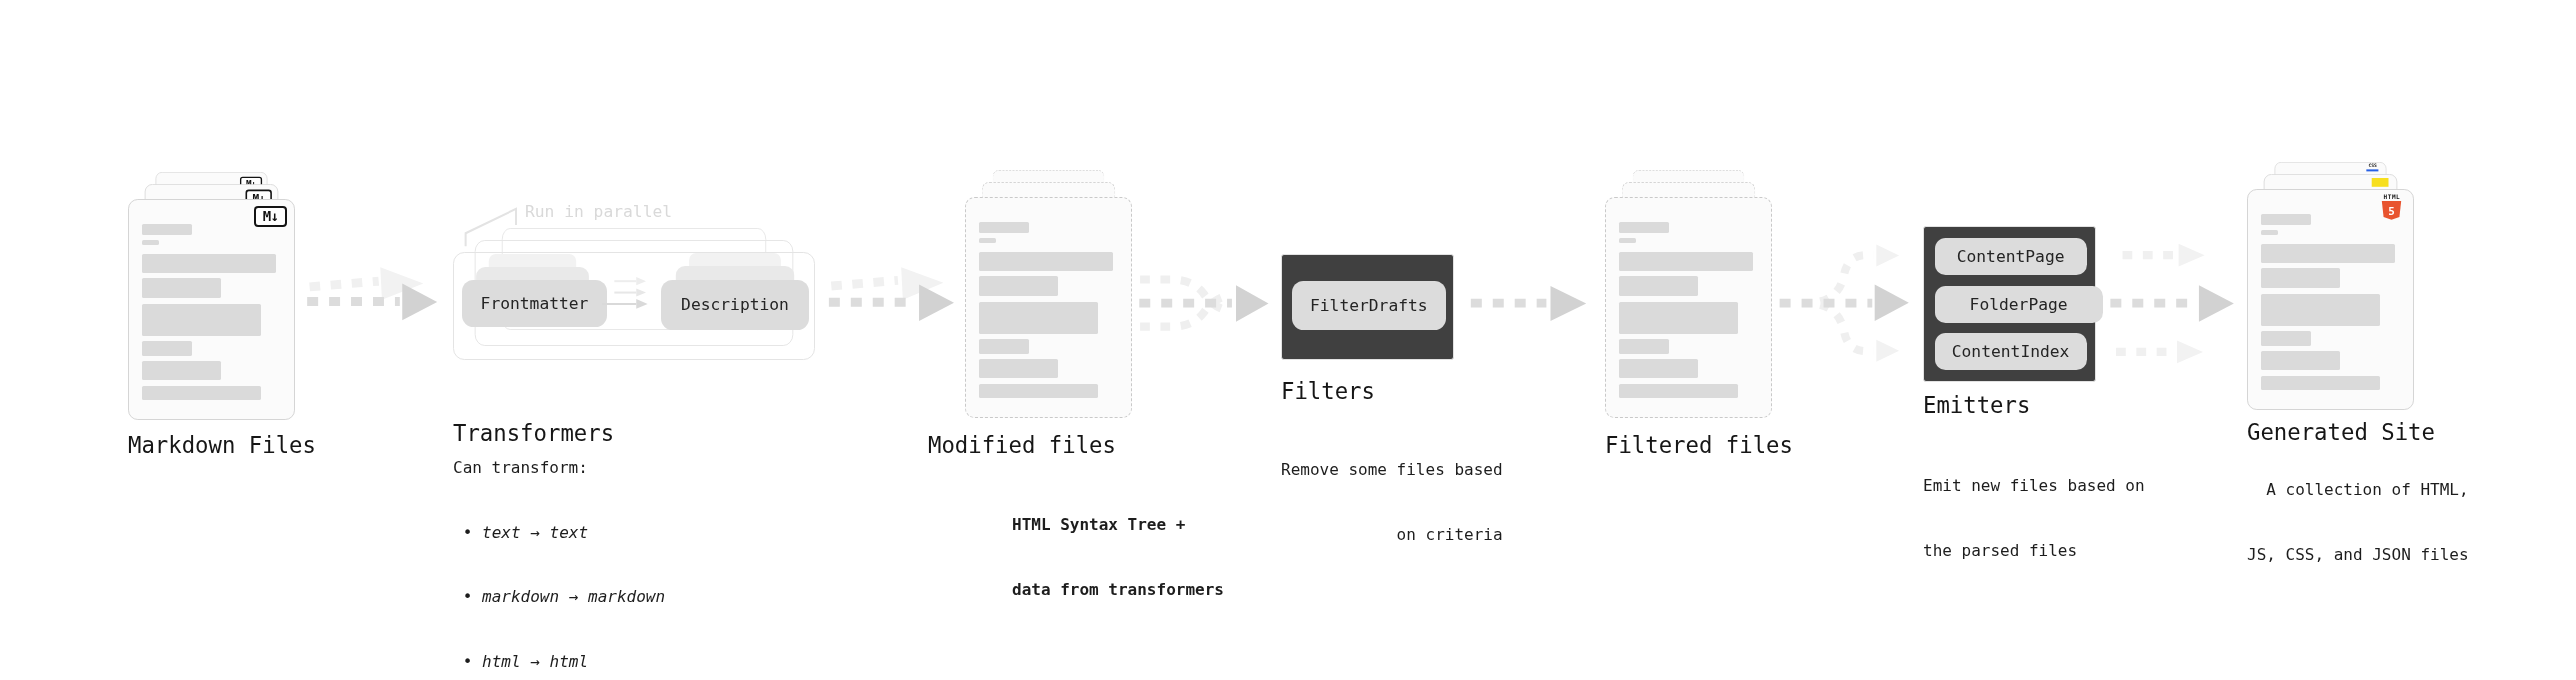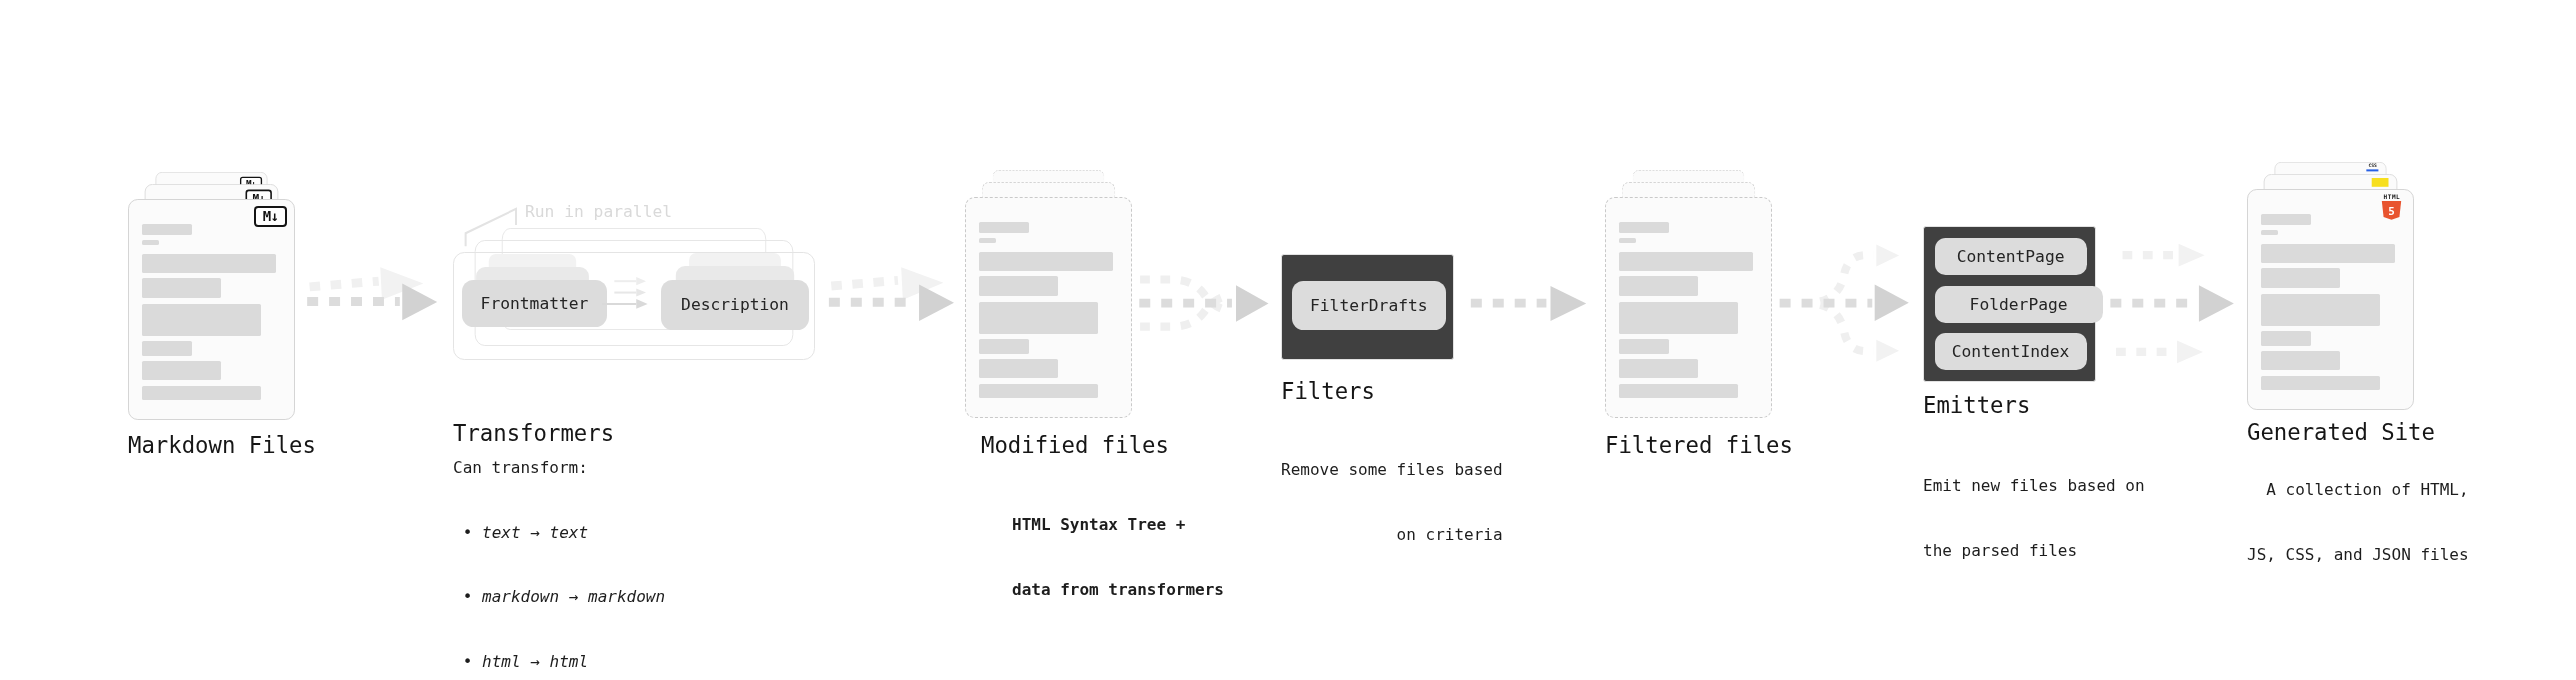--- a/index.html
+++ b/index.html
@@ -125,21 +125,21 @@
           <i></i>
           <i></i>
           <i></i>
           <i></i>
           <i></i>
           <i></i>
           <i></i>
         </div>
     </div>
   </div>
-  <div class="h" style="left:981px;top:432px;">Modified files</div>
+  <div class="h" style="left:928px;top:432px;">Modified files</div>
   <div class="sub" style="left:1012px;top:471px;font-weight:bold;">
     <div>HTML Syntax Tree +</div>
     <div>data from transformers</div>
   </div>
 
   <div class="wbox" style="left:1281px;top:254px;width:173px;height:106px;">
     <div class="pill" style="left:9.8px;top:26px;width:154px;height:49px;line-height:49px;">FilterDrafts</div>
   </div>
   <div class="h" style="left:1281px;top:378px;">Filters</div>
   <div class="sub" style="left:1281px;top:416px;text-align:right;">

